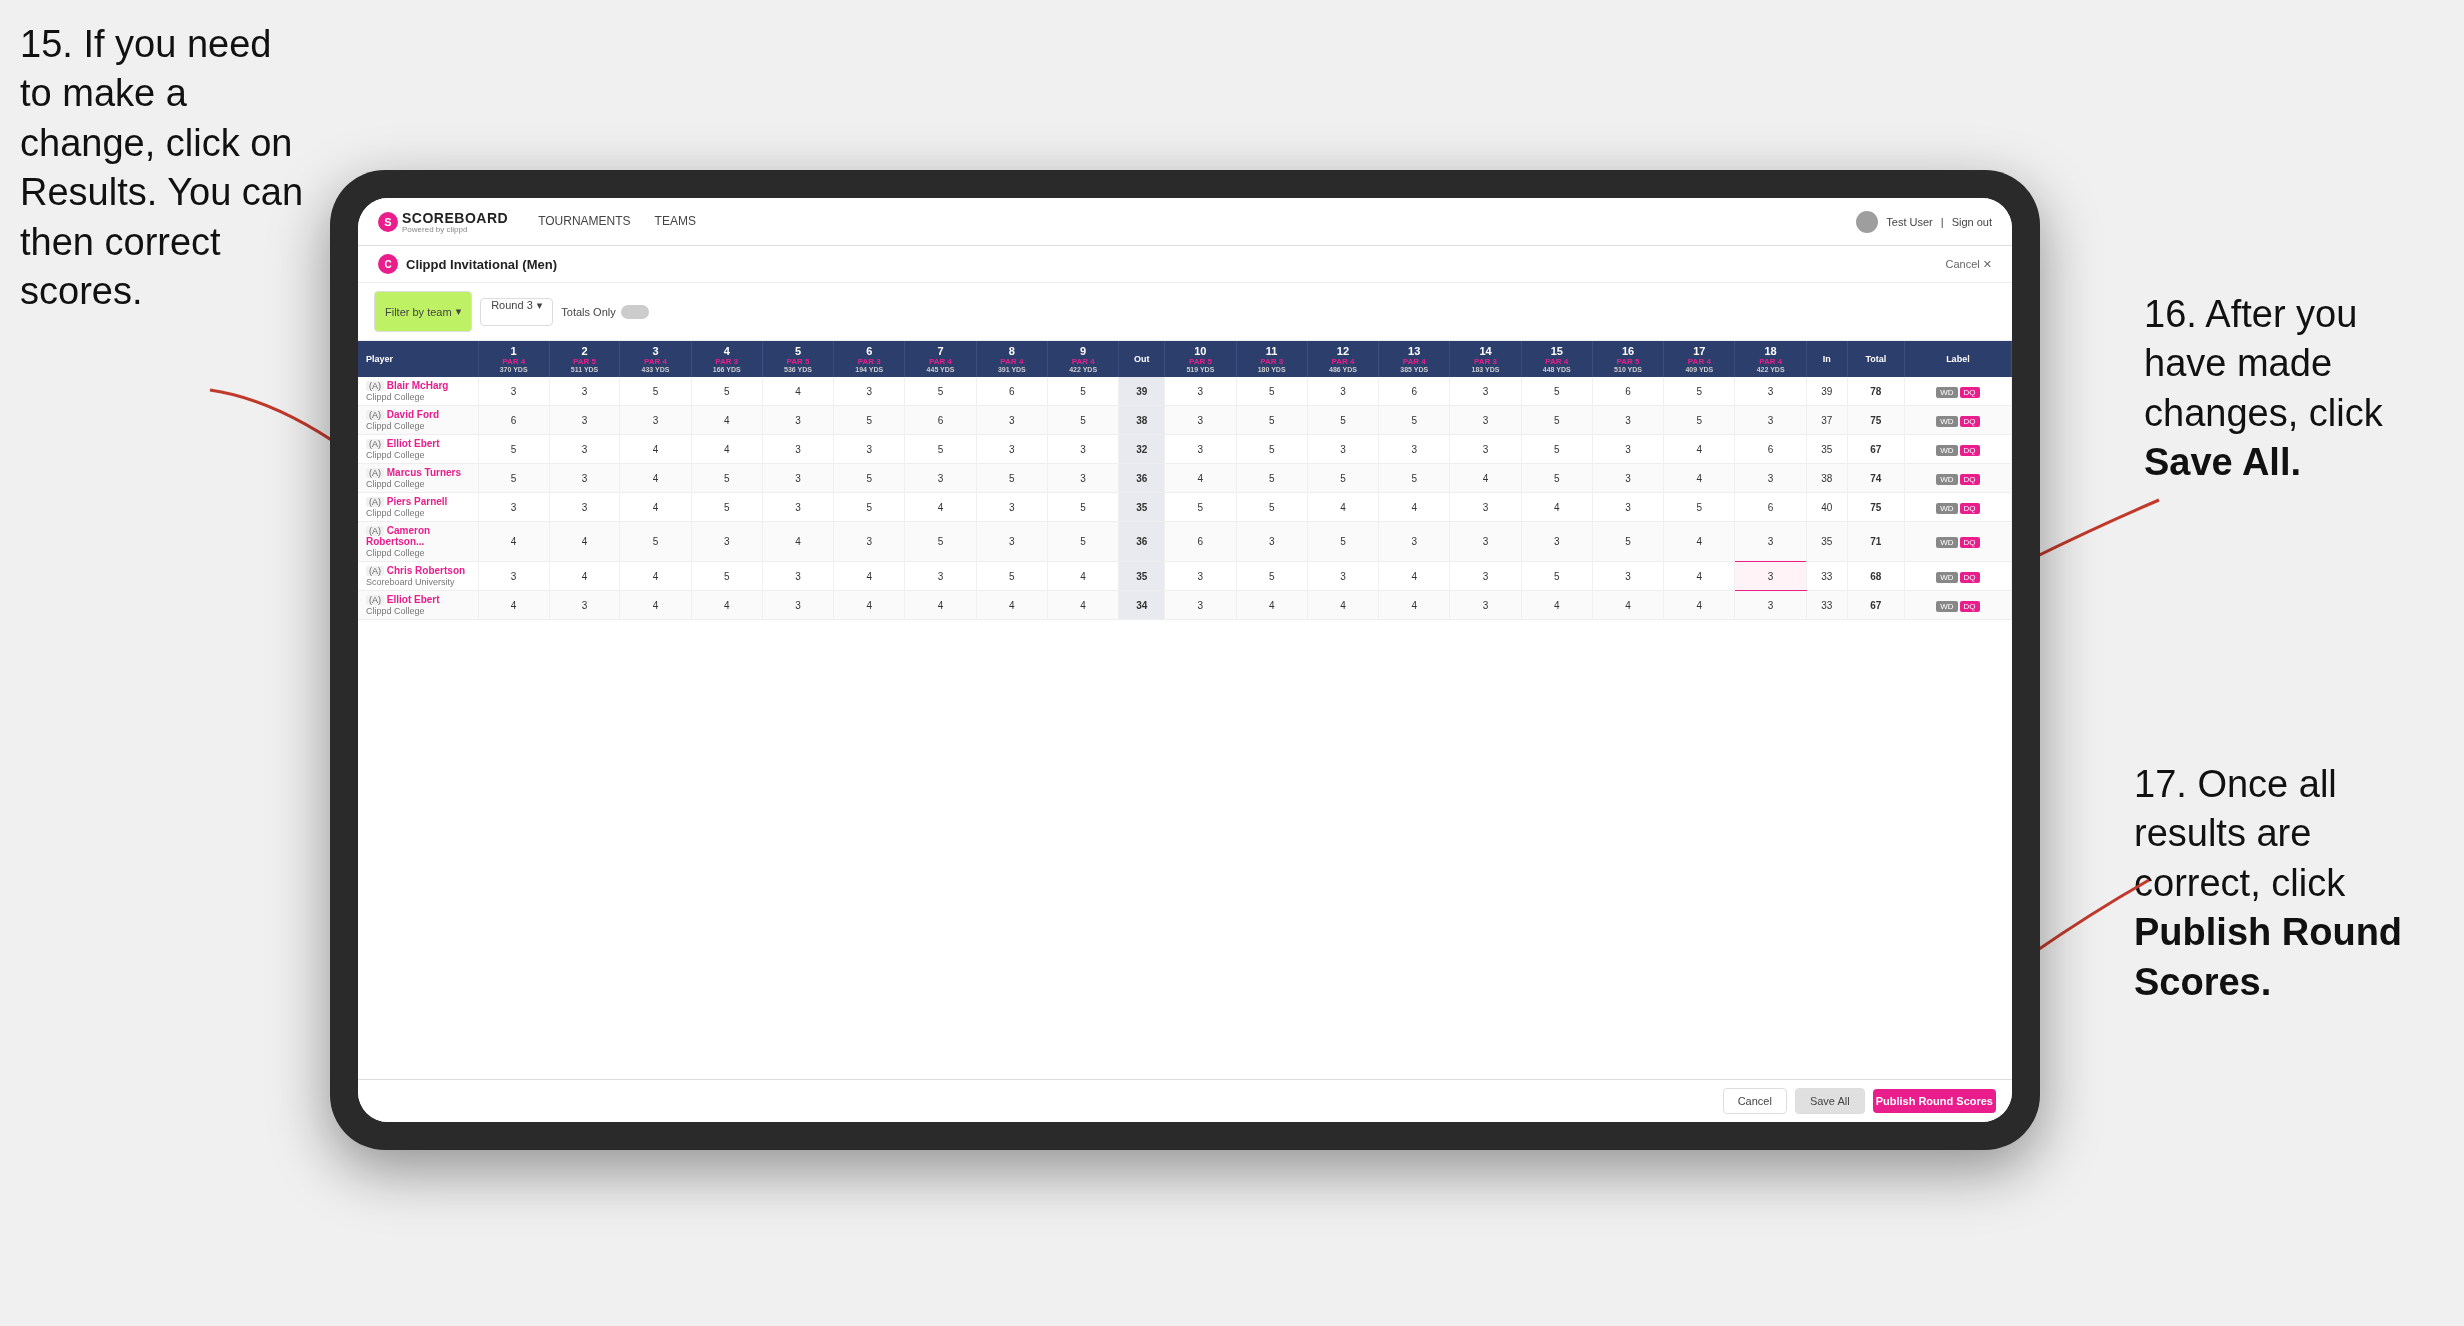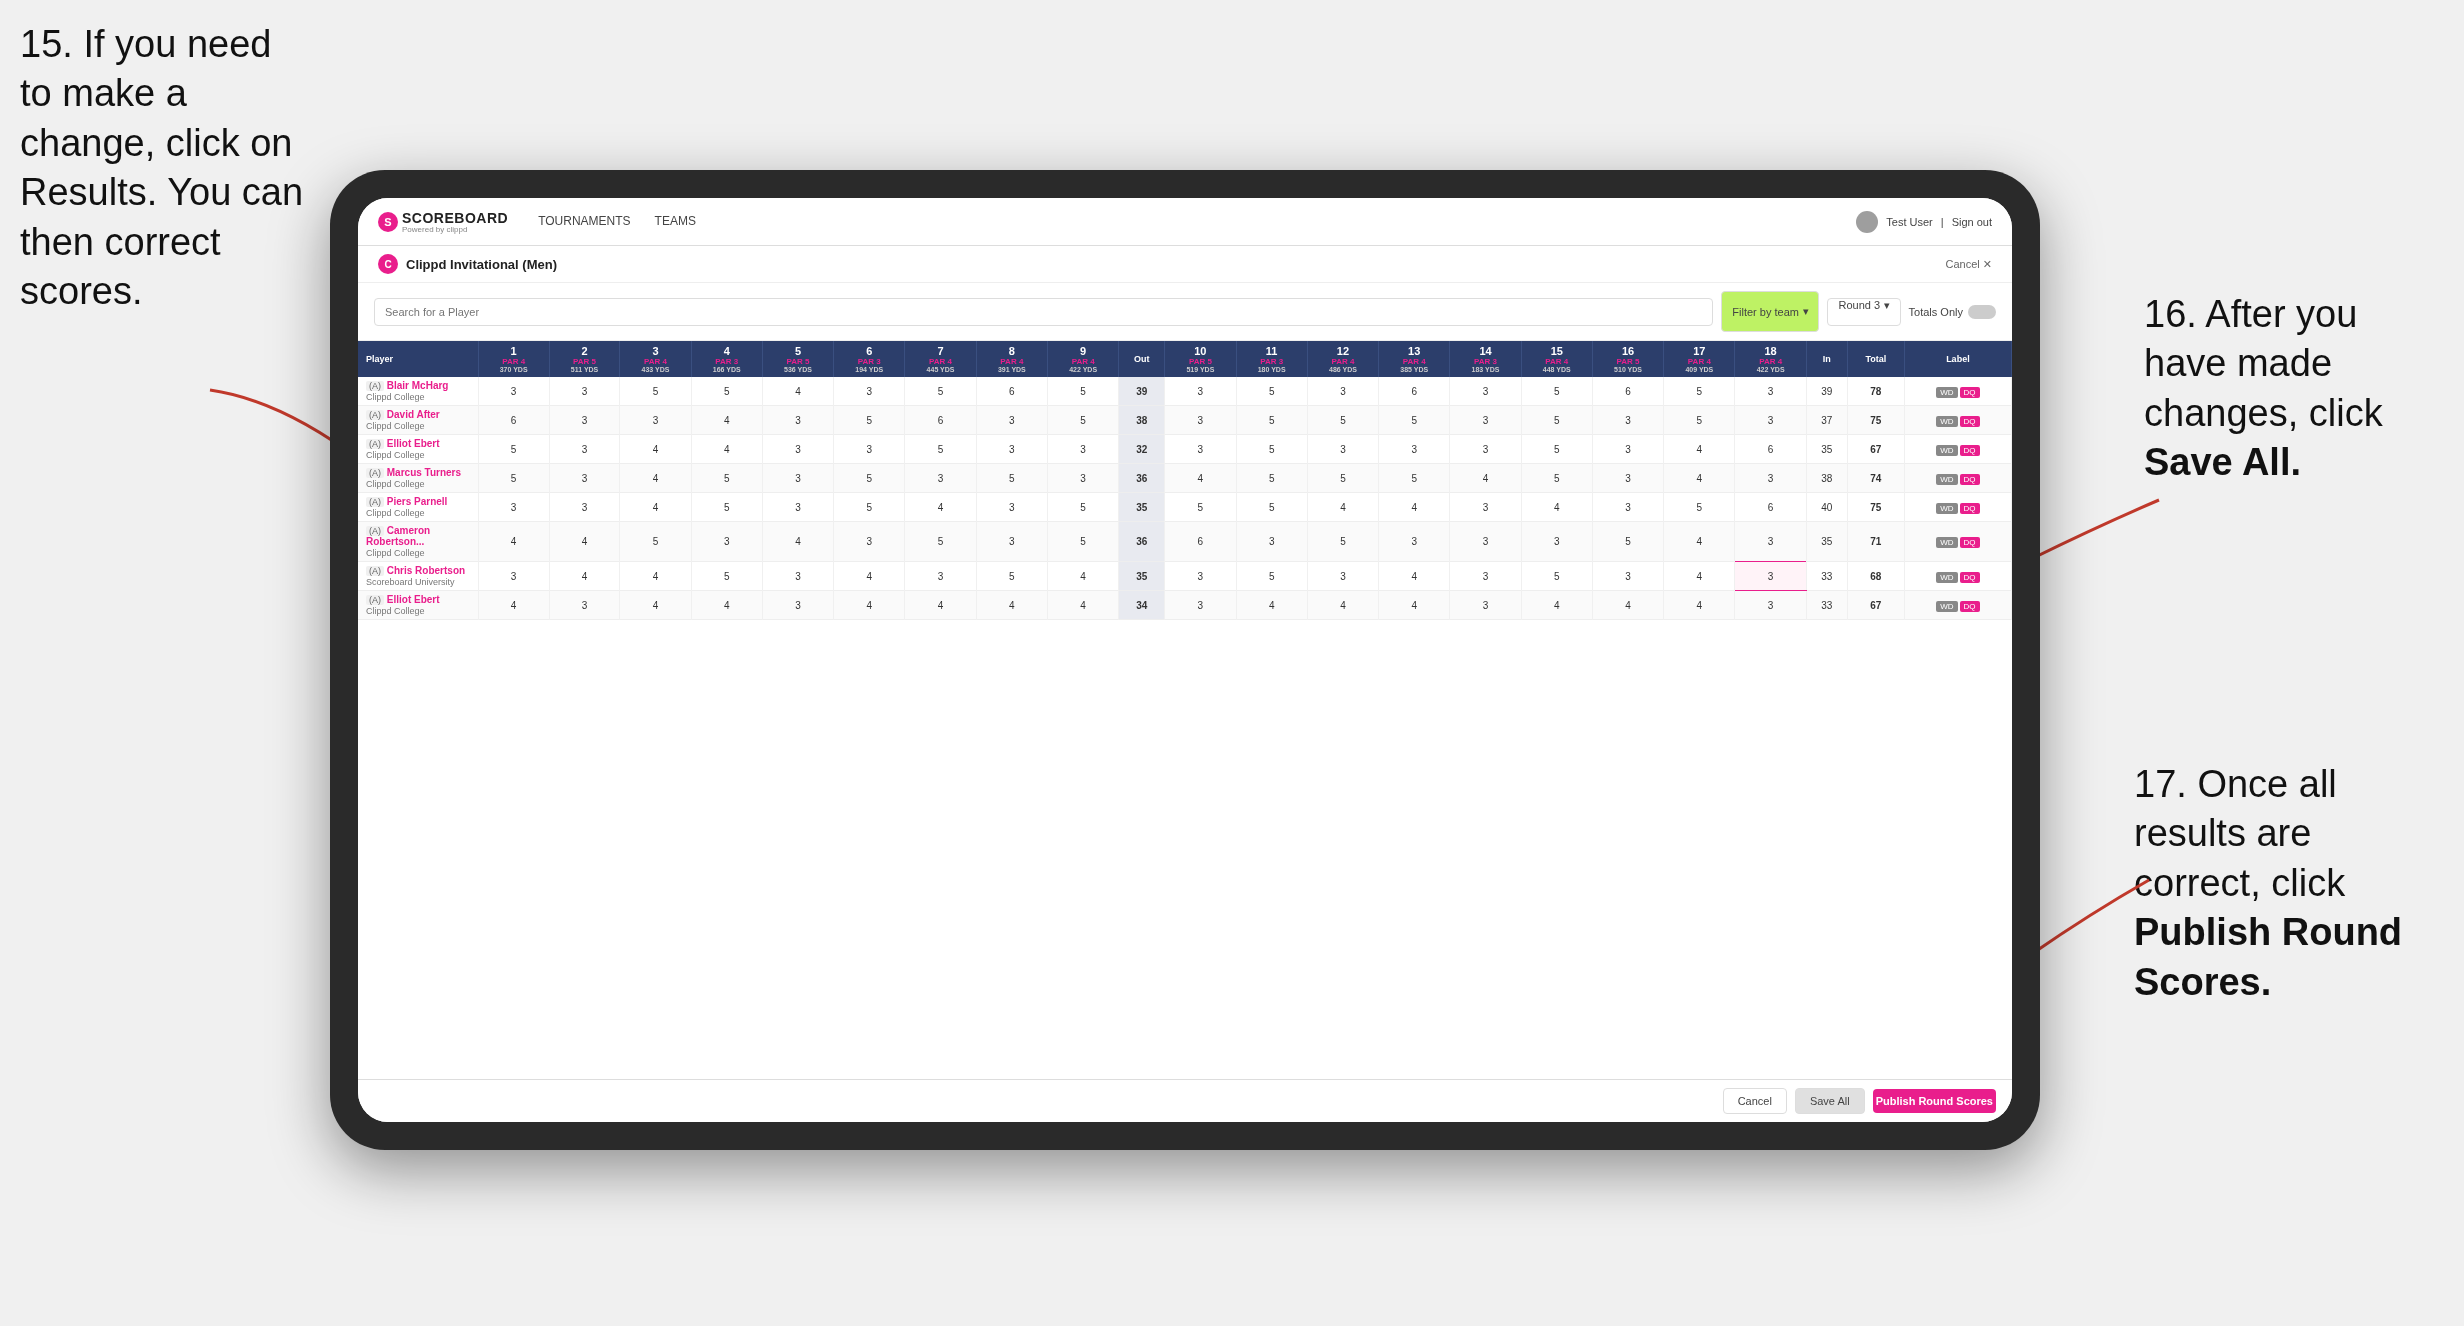--- a/index.html
+++ b/index.html
@@ -470,21 +470,20 @@
         <div class="tournament-icon">C</div>
         <span class="tournament-name">
           <span>Clippd Invitational</span>&nbsp;<span>(Men)</span>
         </span>
       </div>
       <span class="cancel-btn">Cancel ✕</span>
     </div>
 
 
     <div class="filter-bar">
-      <input class="search-input" type="text" placeholder="Search for a Player" style="">
       <button class="filter-btn">
         <span>Filter by team</span>
         <span>▾</span>
       </button>
       <button class="round-btn">
         <span>Round 3</span>
         <span>▾</span>
       </button>
       <div class="totals-toggle">
         <span>Totals Only</span>
@@ -547,21 +546,21 @@
               <td>6</td>
               <td>5</td>
               <td>3</td>
               <td>39</td>
               <td class="total-col">78</td>
               <td><span class="label-wd">WD</span><span class="label-dq">DQ</span></td>
             </tr>
             <tr>
               <td class="player-cell">
     <span class="player-tag">(A)</span>
-    <span class="player-name"> David After</span><br>
+    <span class="player-name"> David Ford</span><br>
     <span class="player-school">Clippd College</span>
   </td>
               <td>6</td>
               <td>3</td>
               <td>3</td>
               <td>4</td>
               <td>3</td>
               <td>5</td>
               <td>6</td>
               <td>3</td>

